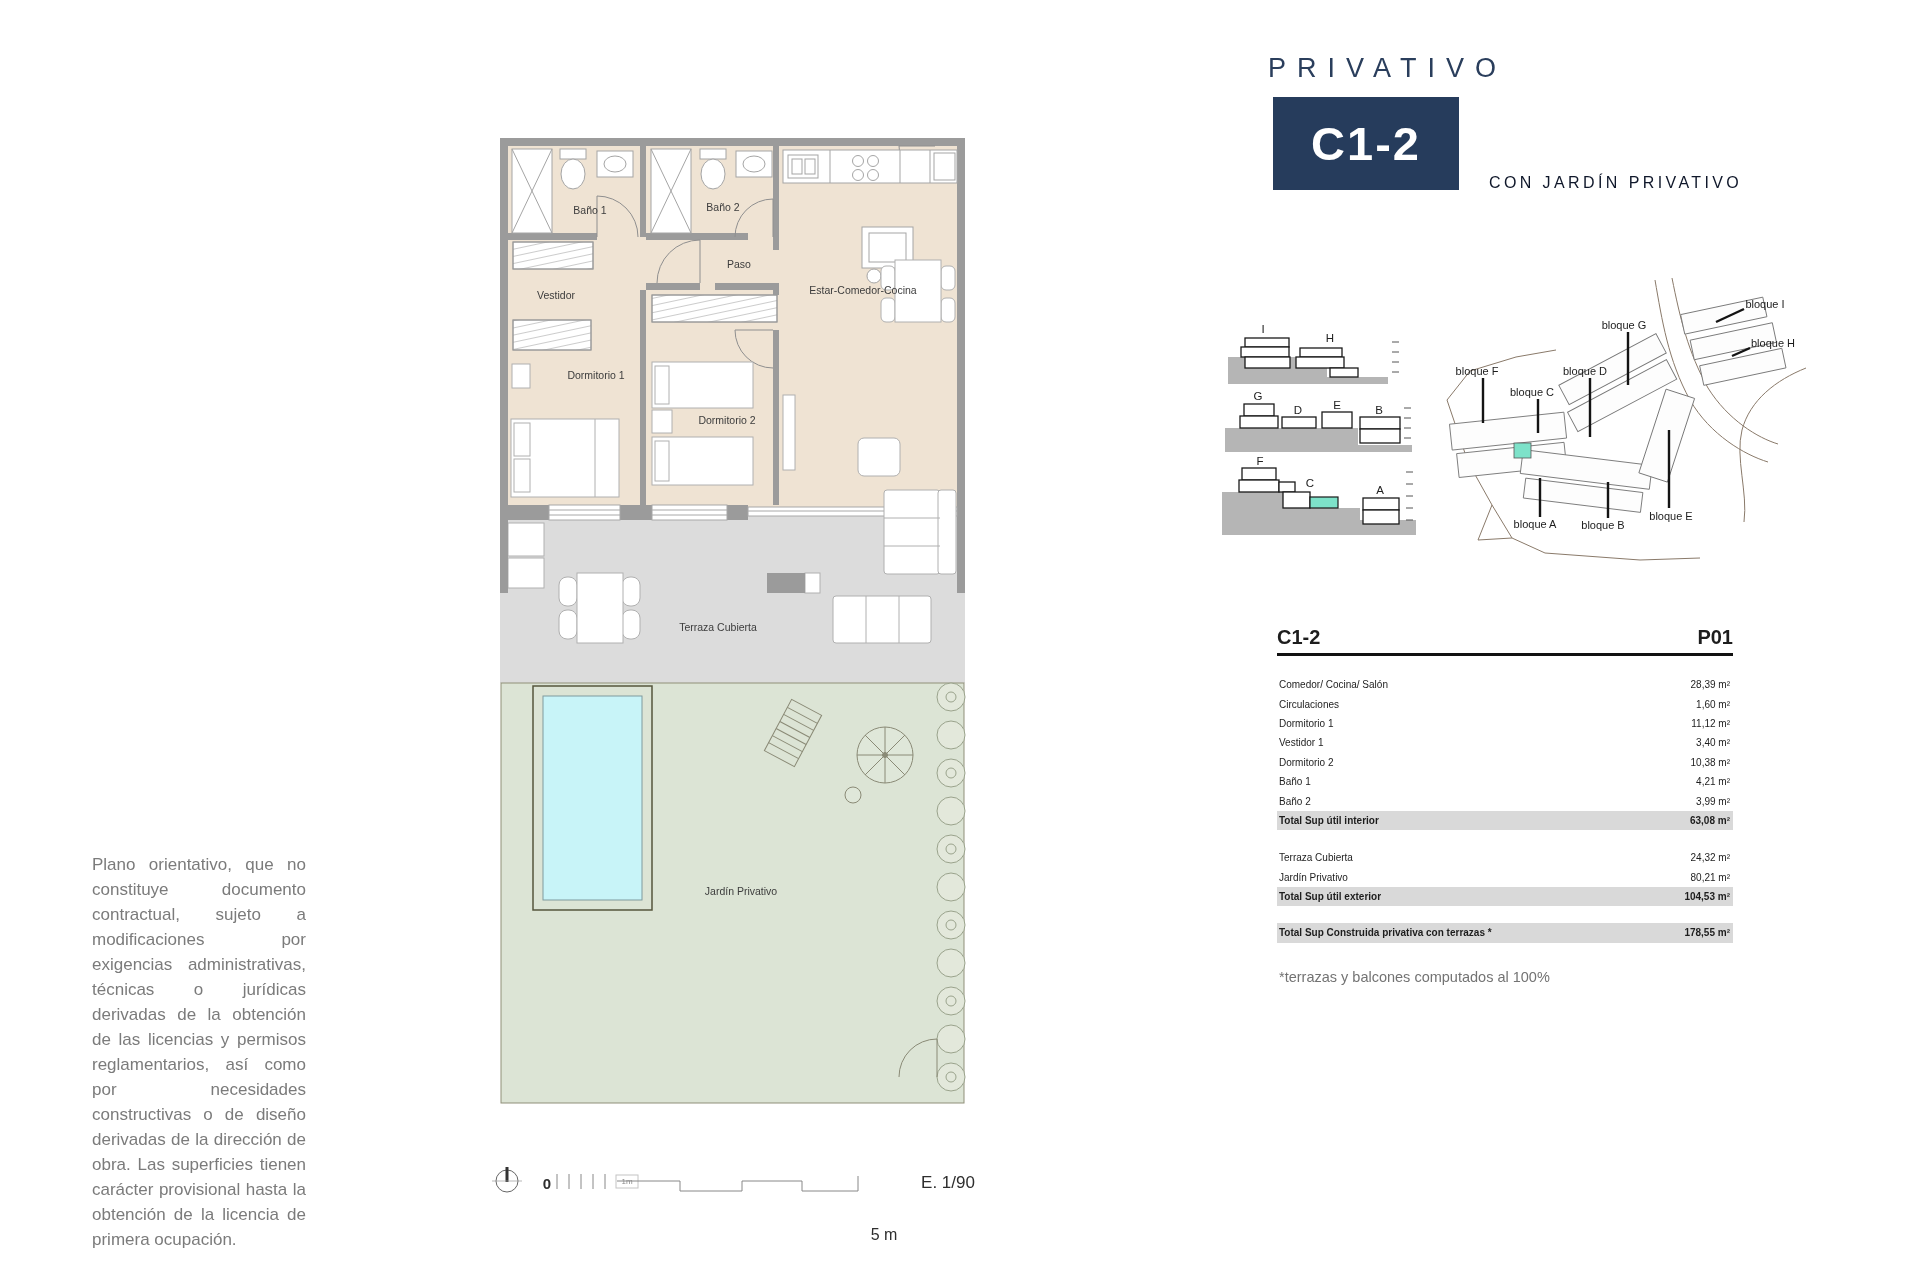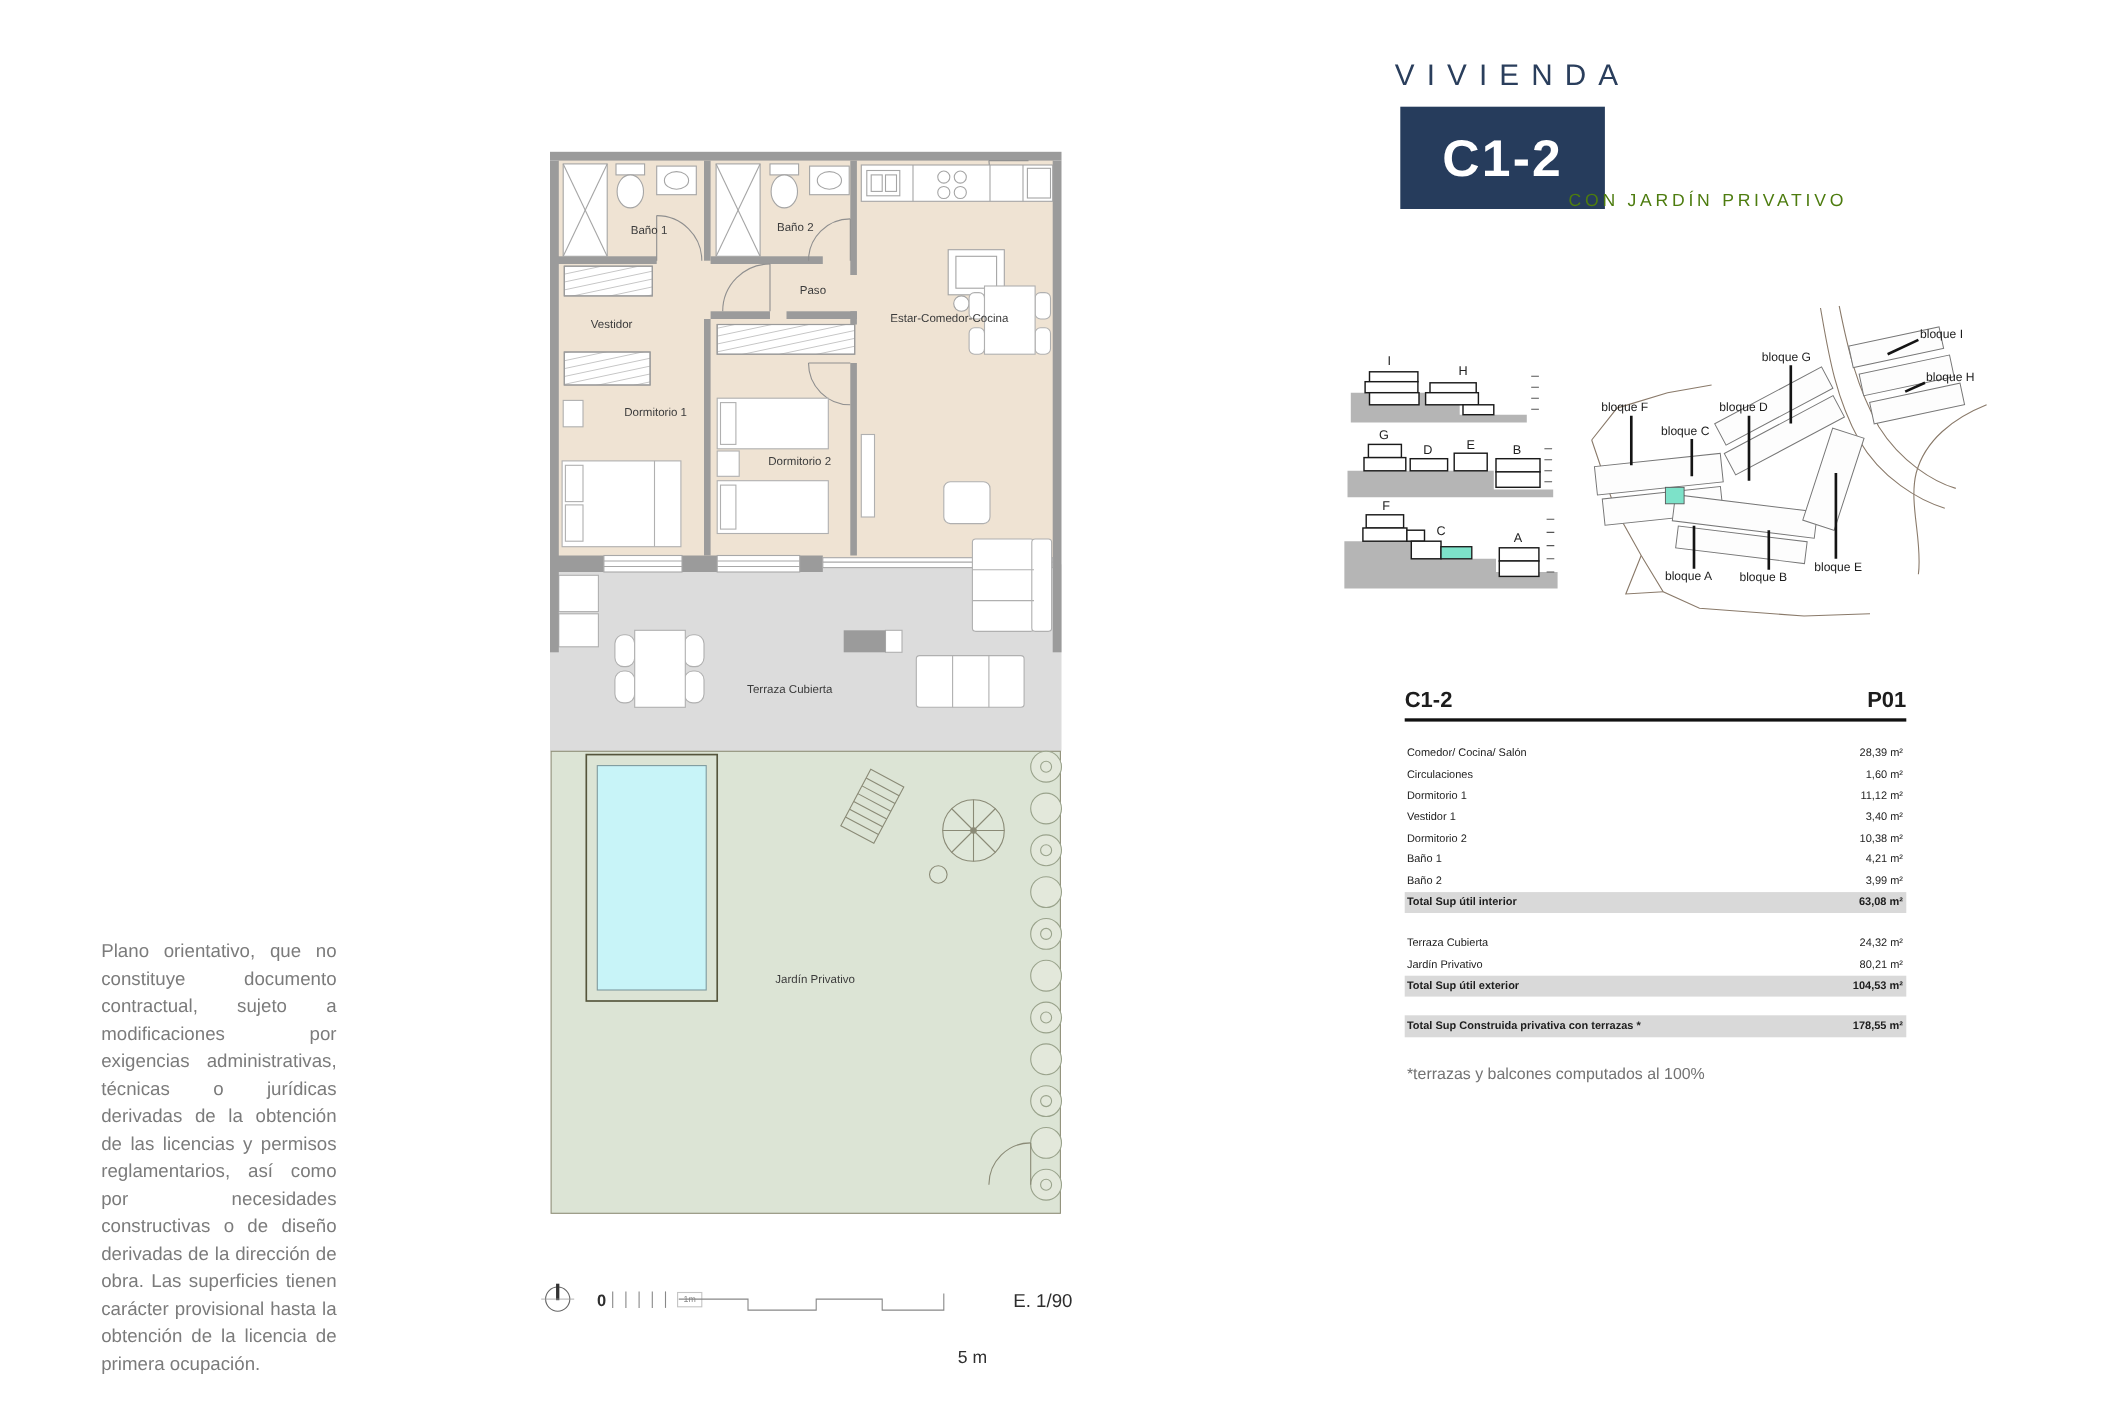--- a/index.html
+++ b/index.html
@@ -8,22 +8,22 @@
   .page { position:relative; width:1920px; height:1280px; background:#fff; }
   .lbl { position:absolute; transform:translate(-50%,-50%); white-space:nowrap;
          color:#3c3c3c; font-size:10.5px; }
 
   
   .brand { position:absolute; left:1268px; top:53px; font-size:27px; letter-spacing:11px;
            color:#2a3e5c; font-weight:400; }
   .unit-box { position:absolute; left:1273px; top:97px; width:186px; height:93px;
               background:#263c5c; display:flex; align-items:center; justify-content:center; }
   .unit-box span { color:#ffffff; font-size:47px; font-weight:bold; letter-spacing:2px; }
-  .subtitle { position:absolute; left:1426px; top:174px; font-size:16px; letter-spacing:3.4px;
-              color:#4d7c0f; font-weight:400; }
+  .subtitle { position:absolute; left:1489px; top:174px; font-size:16px; letter-spacing:3.4px;
+              color:#0f172a; font-weight:400; }
 
   
   .area-table { position:absolute; left:1277px; top:626px; width:456px; color:#1d1d1d; }
   .t-head { display:flex; justify-content:space-between; font-size:20px; font-weight:bold;
             padding-bottom:4px; border-bottom:3px solid #111; }
   .t-rows { margin-top:19px; }
   .t-row { display:flex; justify-content:space-between; align-items:center;
            min-height:19.4px; font-size:10px; padding:0 3px 0 2px; }
   .t-row .val { white-space:nowrap; }
   .t-row.gray { background:#d9d9d9; font-weight:bold;gap:47px; }
@@ -275,21 +275,21 @@
   <div class="lbl" style="left:727px;top:420px;">Dormitorio 2</div>
   <div class="lbl" style="left:863px;top:290px;">Estar-Comedor-Cocina</div>
   <div class="lbl" style="left:718px;top:627px;">Terraza Cubierta</div>
   <div class="lbl" style="left:741px;top:891px;">Jardín Privativo</div>
 
   <div class="scale-txt" style="left:547px;top:1183px;font-size:15px;font-weight:bold;">0</div>
   <div class="scale-txt" style="left:627px;top:1181px;font-size:8px;color:#888;">1m</div>
   <div class="scale-txt" style="left:884px;top:1235px;font-size:16px;">5 m</div>
   <div class="scale-txt" style="left:948px;top:1183px;font-size:17px;">E. 1/90</div>
 
-  <div class="brand">VIVIENDA</div>
+  <div class="brand">PRIVATIVO</div>
   <div class="unit-box">
     <span>C1-2</span>
   </div>
   <div class="subtitle">CON JARDÍN PRIVATIVO</div>
 
   <svg style="left:1222px; top:318px;" width="196" height="220" viewBox="1222 318 196 220">
 
     <path d="M1228,357 H1327 V377 H1388 V384 H1228 Z" fill="#b5b5b5"></path>
     <g fill="#ffffff" stroke="#1a1a1a" stroke-width="1.3">
       <rect x="1245" y="338" width="44" height="9"></rect>

